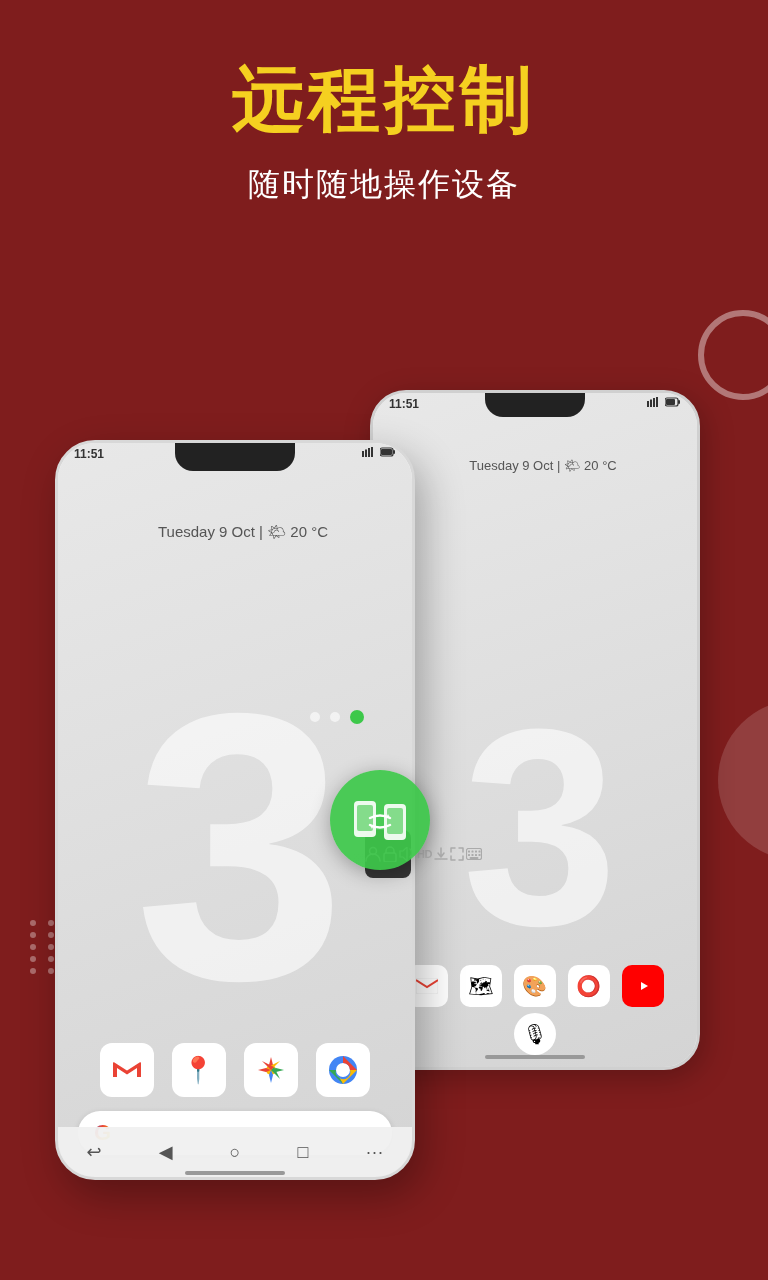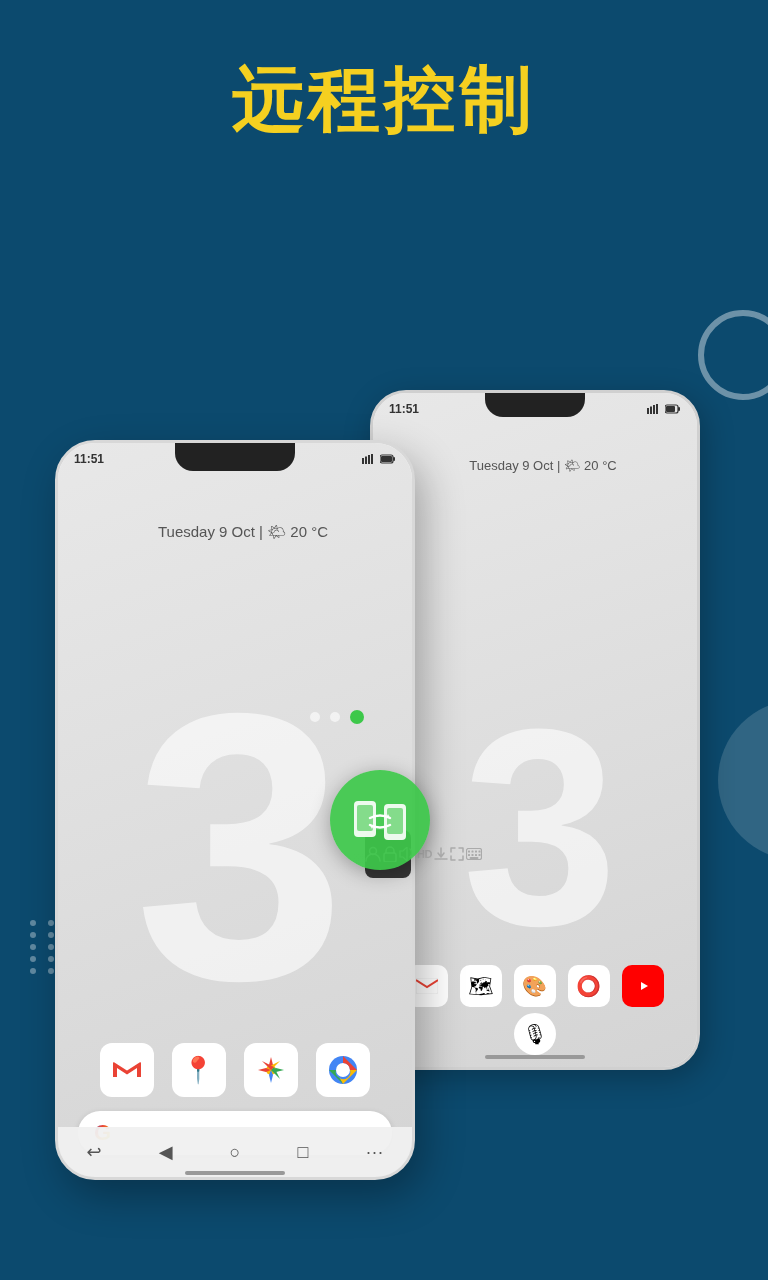--- a/index.html
+++ b/index.html
@@ -9,21 +9,21 @@
       height: 1280px;
       overflow: hidden;
       background-color: #3DC84A;
       font-family: -apple-system, 'PingFang SC', 'Microsoft YaHei', sans-serif;
       position: relative;
     }
 
     .page-bg {
       width: 100%;
       height: 100%;
-      background-color: #0c4a6e;
+      background-color: #7f1d1d;
       position: relative;
       overflow: hidden;
     }
 
     
     .deco-circle-top-right {
       position: absolute;
       top: 310px;
       right: -20px;
       width: 90px;
@@ -143,21 +143,21 @@
     }
 
     
     .status-bar {
       position: absolute;
       top: 0;
       left: 0;
       right: 0;
       height: 32px;
       display: flex;
-      align-items: center;
+      align-items: flex-start;
       padding: 4px 16px;
       z-index: 5;
     }
 
     .status-time {
       font-size: 12px;
       font-weight: 600;
       color: #333;
     }
 
@@ -469,20 +469,21 @@
       <span></span>
         <span></span>
         <span></span>
         <span></span>
         <span></span>
     </div>
   </div>
 
   <div class="title-section">
     <div class="main-title">远程控制</div>
+    <div class="sub-title">随时随地操作设备</div>
   </div>
 
   <div class="phones-container">
 
     <div class="phone-back">
       <div class="phone-side-btn" style="top:100px;"></div>
       <div class="phone-notch"></div>
       <div class="phone-screen">
         <div class="status-bar">
           <span class="status-time">11:51</span>

